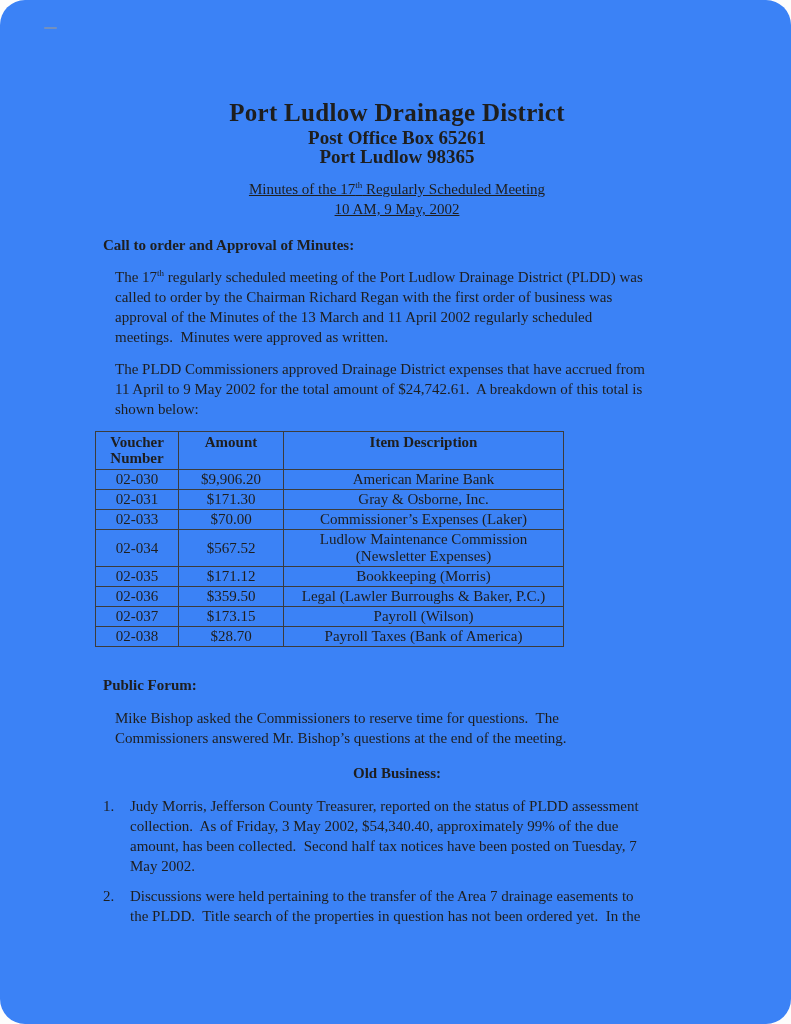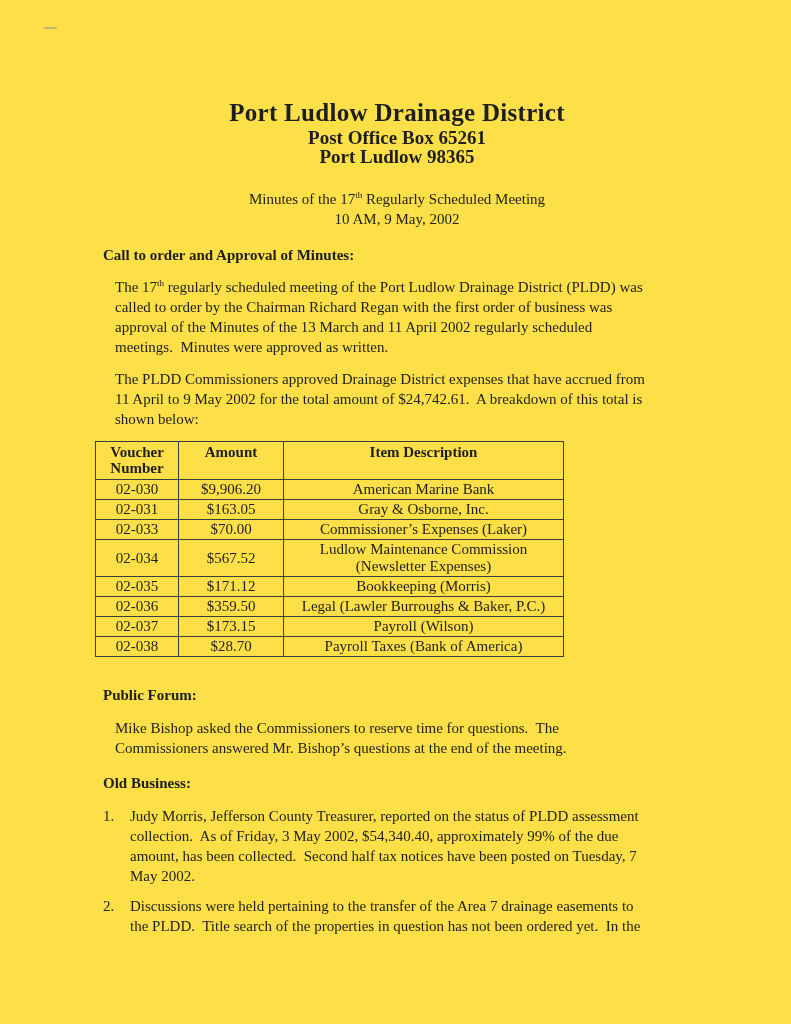--- a/index.html
+++ b/index.html
@@ -4,40 +4,40 @@
 <style>
   html, body { margin: 0; padding: 0; }
   body {
     width: 791px; height: 1024px;
     background: #fdfdfc;
     font-family: "Liberation Serif", serif;
     color: #1e1e1e;
     position: relative;
     overflow: hidden;
   }
-  .page { position: absolute; inset: 0; background: #fde047; }
+  .page { position: absolute; inset: 0; background: #3b82f6; border-radius: 25px; }
   .scan-artifact {
     position: absolute; left: 44px; top: 27px;
     width: 13px; height: 2px; background: #9a9a9a; opacity: .6; border-radius: 1px;
   }
   .content {
     position: absolute; left: 103px; top: 98px; width: 588px;
     font-size: 15px; line-height: 20px;
   }
   .doc-header { text-align: center; }
   .doc-title { font-size: 25px; line-height: 30px; font-weight: bold; letter-spacing: .3px; }
   .doc-addr { font-size: 19px; line-height: 19px; font-weight: bold; }
-  .meeting-block { margin-top: 23px; }
+  .meeting-block { margin-top: 13px; text-decoration: underline; }
   .pre { white-space: pre-wrap; }
   sup { font-size: 60%; vertical-align: super; line-height: 0; }
   .section-heading { font-weight: bold; }
   .h-call { margin-top: 16px; }
   .h-expenses { margin-top: 6px; }
   .h-public { margin-top: 28px; }
-  .h-old { margin-top: 15px; }
+  .h-old { margin-top: 15px; text-align: center; }
   .para { margin: 12px; }
   .para-public { margin-top: 13px; }
   table.expense-table {
     border-collapse: collapse;
     table-layout: fixed;
     width: 469px;
     margin-left: -8px;
     margin-top: 8px;
     font-size: 15px;
   }
@@ -106,21 +106,21 @@
         </tr>
       </thead>
       <tbody>
           <tr>
           <td>02-030</td>
           <td>$9,906.20</td>
           <td>American Marine Bank</td>
         </tr>
           <tr>
           <td>02-031</td>
-          <td>$163.05</td>
+          <td>$171.30</td>
           <td>Gray &amp; Osborne, Inc.</td>
         </tr>
           <tr>
           <td>02-033</td>
           <td>$70.00</td>
           <td>Commissioner’s Expenses (Laker)</td>
         </tr>
           <tr>
           <td>02-034</td>
           <td>$567.52</td>

